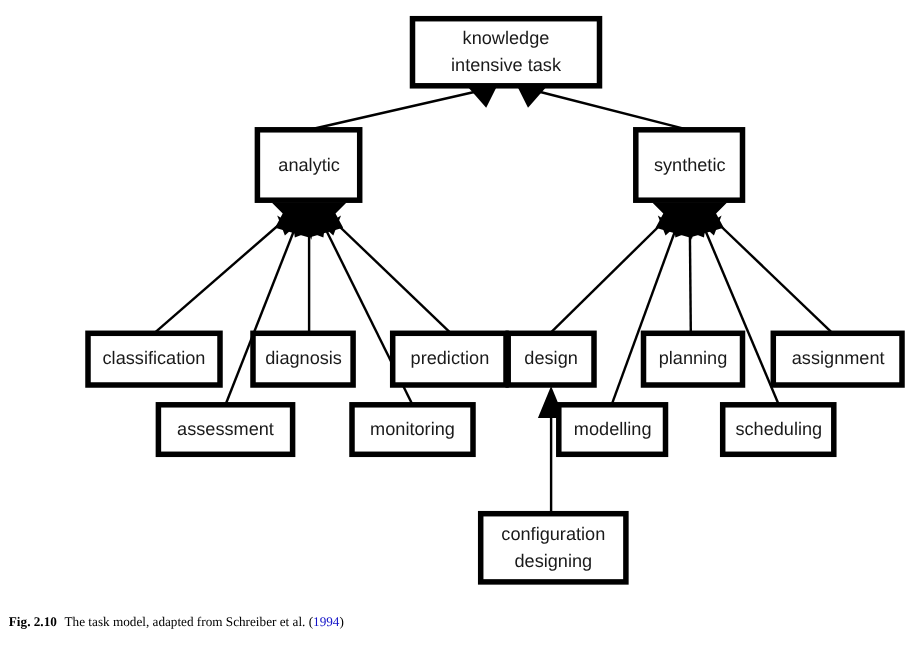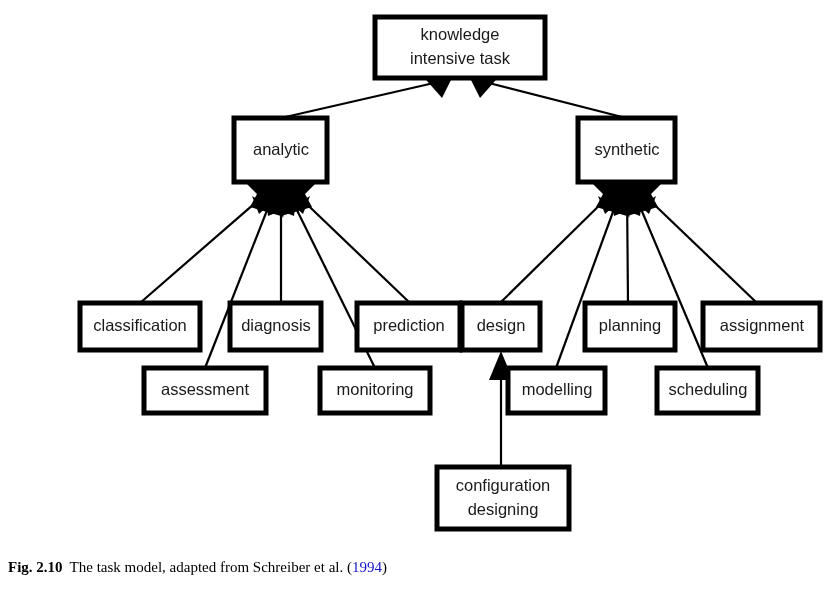--- a/index.html
+++ b/index.html
@@ -48,21 +48,21 @@
   .arrowhead {
     fill: #000000;
     stroke: none;
   }
   .caption {
     position: absolute;
     left: 8px;
     top: 558px;
     width: 820px;
     font-family: "Liberation Serif", serif;
-    font-size: 15px;
+    font-size: 12px;
     color: #000000;
     line-height: 1.3;
     white-space: nowrap;
   }
   .caption .fig-label {
     font-weight: bold;
     margin-right: 7px;
   }
   .caption .cite-year {
     color: #1414c8;

